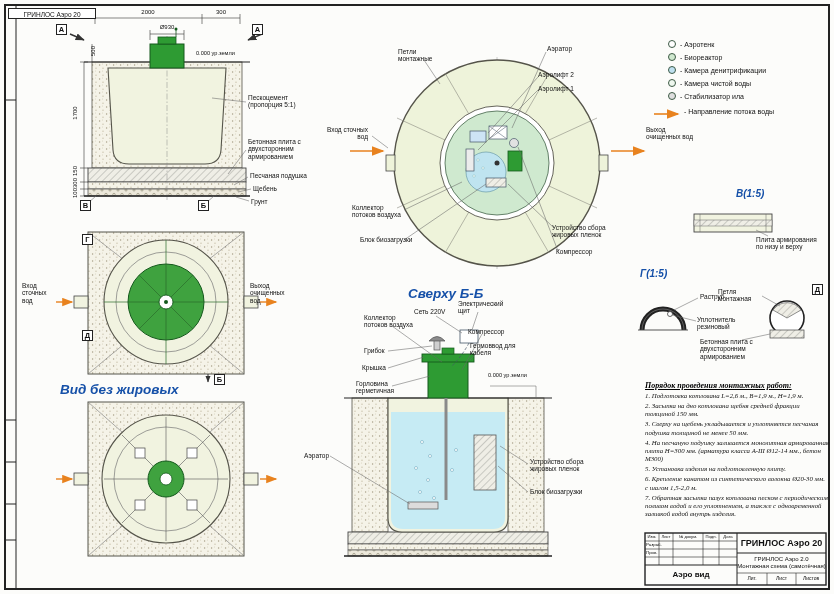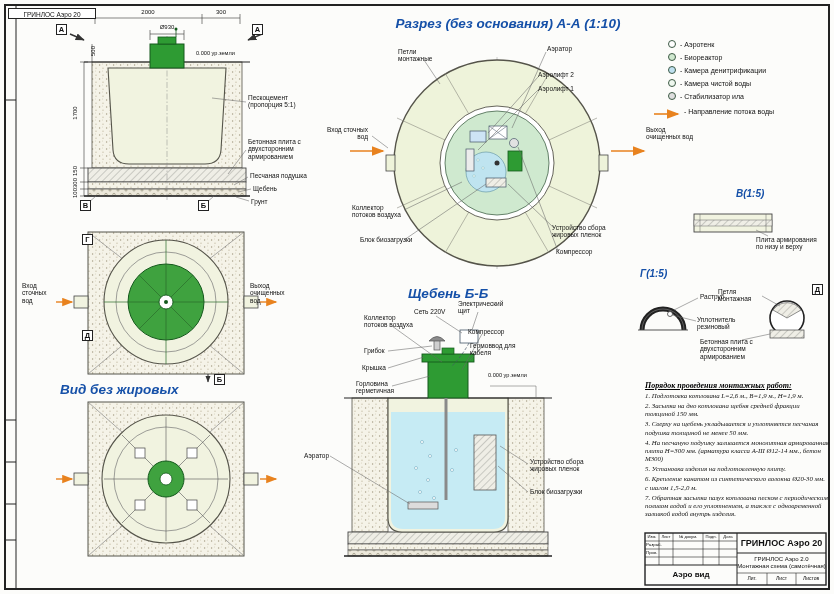--- a/index.html
+++ b/index.html
@@ -331,21 +331,20 @@
   <div class="marker" style="left:198px;top:200px">Б</div>
 
   <div class="marker" style="left:82px;top:234px">Г</div>
   <div class="marker" style="left:82px;top:330px">Д</div>
   <div class="lbl" style="left:22px;top:282px;width:34px">Вход сточных вод</div>
   <div class="lbl" style="left:250px;top:282px;width:44px">Выход очищенных вод</div>
   <div class="marker" style="left:214px;top:374px">Б</div>
 
   <div class="title" style="left:60px;top:382px">Вид без жировых</div>
 
-  <div class="title" style="left:388px;top:16px;width:240px;text-align:center">Разрез (без основания) А-А (1:10)</div>
   <div class="lbl" style="left:398px;top:48px;width:48px">Петли монтажные</div>
   <div class="lbl" style="left:547px;top:45px;width:40px">Аэратор</div>
   <div class="lbl" style="left:538px;top:71px;width:44px">Аэролифт 2</div>
   <div class="lbl" style="left:538px;top:85px;width:44px">Аэролифт 1</div>
   <div class="lbl r" style="left:322px;top:126px;width:46px">Вход сточных вод</div>
   <div class="lbl" style="left:646px;top:126px;width:48px">Выход очищенных вод</div>
   <div class="lbl" style="left:352px;top:204px;width:52px">Коллектор потоков воздуха</div>
   <div class="lbl" style="left:360px;top:236px;width:56px">Блок биозагрузки</div>
   <div class="lbl" style="left:552px;top:224px;width:62px">Устройство сбора жировых пленок</div>
   <div class="lbl" style="left:556px;top:248px;width:48px">Компрессор</div>
@@ -370,21 +369,21 @@
     <span class="leg-ico" style="background:#dedede"></span>
     <span class="txt">- Стабилизатор ила</span>
   </div>
   <div class="legend-row" style="left:684px;top:108px">
     <span class="txt">- Направление потока воды</span>
   </div>
 
   <div class="subtitle" style="left:736px;top:188px">В(1:5)</div>
   <div class="lbl" style="left:756px;top:236px;width:64px">Плита армирования по низу и верху</div>
 
-  <div class="title" style="left:408px;top:286px">Щебень Б-Б</div>
+  <div class="title" style="left:408px;top:286px">Сверху Б-Б</div>
   <div class="lbl" style="left:364px;top:314px;width:52px">Коллектор потоков воздуха</div>
   <div class="lbl" style="left:414px;top:308px;width:40px">Сеть 220V</div>
   <div class="lbl" style="left:458px;top:300px;width:56px">Электрический щит</div>
   <div class="lbl" style="left:468px;top:328px;width:48px">Компрессор</div>
   <div class="lbl" style="left:364px;top:347px;width:30px">Грибок</div>
   <div class="lbl" style="left:470px;top:342px;width:48px">Гермоввод для кабеля</div>
   <div class="lbl" style="left:362px;top:364px;width:32px">Крышка</div>
   <div class="lbl" style="left:356px;top:380px;width:46px">Горловина герметичная</div>
   <div class="lbl sm" style="left:488px;top:372px;width:52px">0.000 ур.земли</div>
   <div class="lbl" style="left:304px;top:452px;width:36px">Аэратор</div>

